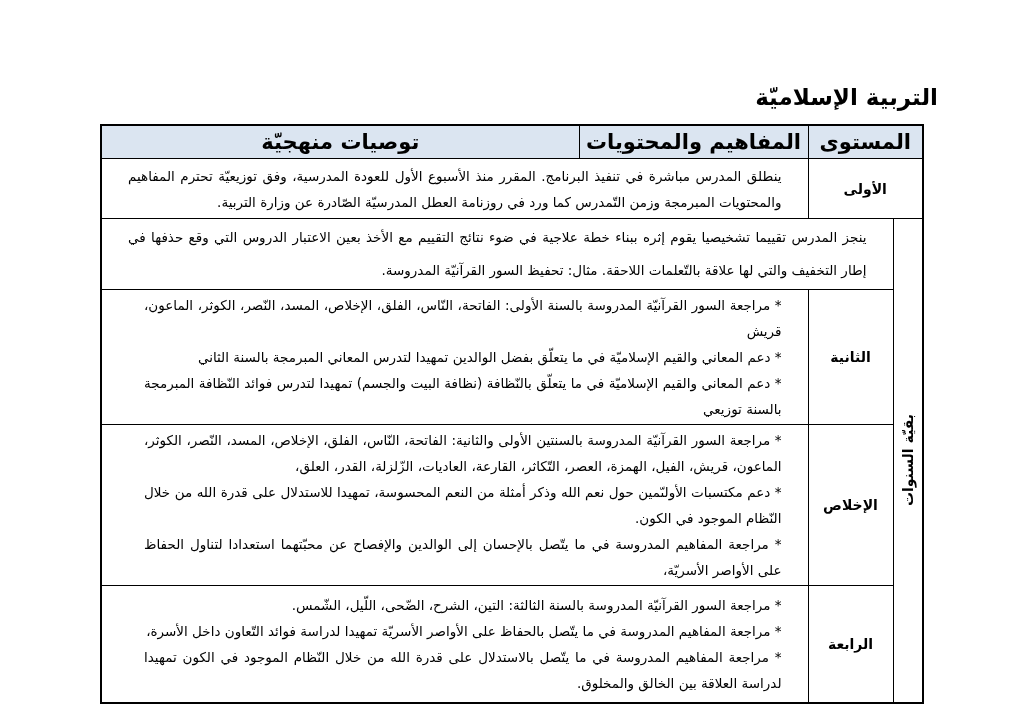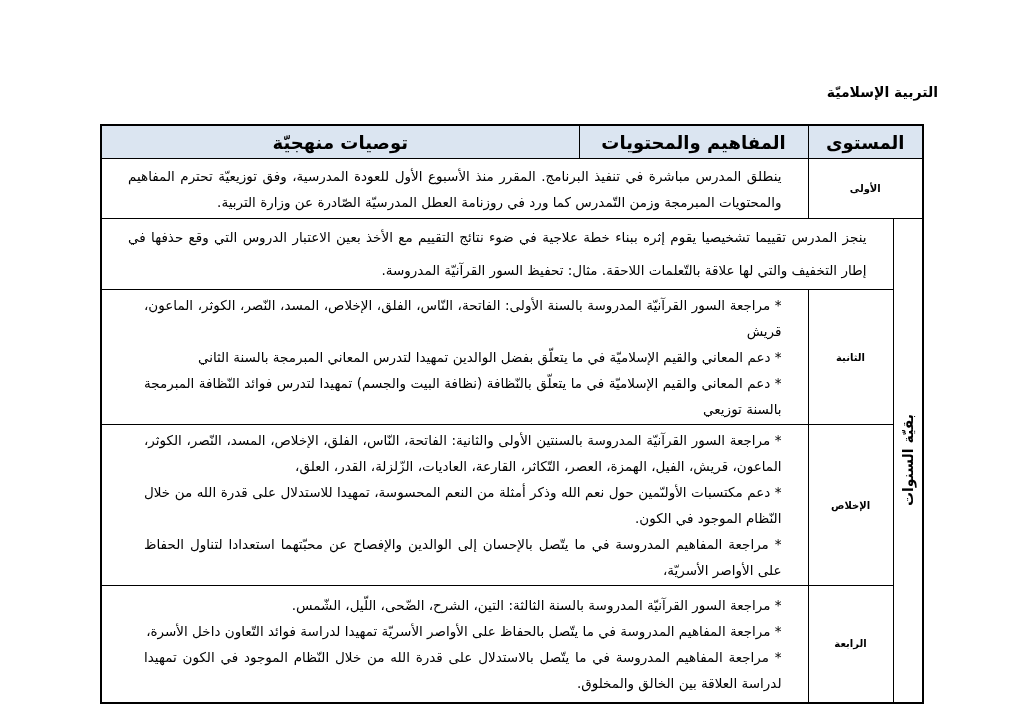--- a/index.html
+++ b/index.html
@@ -10,49 +10,49 @@
     background: #ffffff;
     font-family: "DejaVu Sans", sans-serif;
     color: #000;
     direction: rtl;
     overflow: hidden;
   }
   .doc-title {
     position: absolute;
     top: 84px;
     right: 86px;
-    font-size: 14px;
+    font-size: 23px;
     font-weight: bold;
   }
   table.main {
     position: absolute;
     top: 124px;
     left: 100px;
     width: 822px;
     border-collapse: collapse;
     direction: rtl;
     table-layout: fixed;
     border: 2px solid #000;
   }
   table.main td {
     border: 1px solid #000;
     vertical-align: middle;
     overflow: hidden;
   }
   td.hdr {
     background: #dbe5f1;
     font-weight: bold;
-    font-size: 18px;
+    font-size: 21px;
     text-align: center;
     height: 32px;
     padding: 0 5px;
   }
   td.level {
     font-weight: bold;
-    font-size: 10px;
+    font-size: 14px;
     text-align: center;
     padding: 0 2px;
   }
   td.content {
     font-size: 13.5px;
     text-align: justify;
     padding: 2px 26px;
     line-height: 26px;
   }
   td.content .bullet { text-align: justify; margin-left: 16px; }

